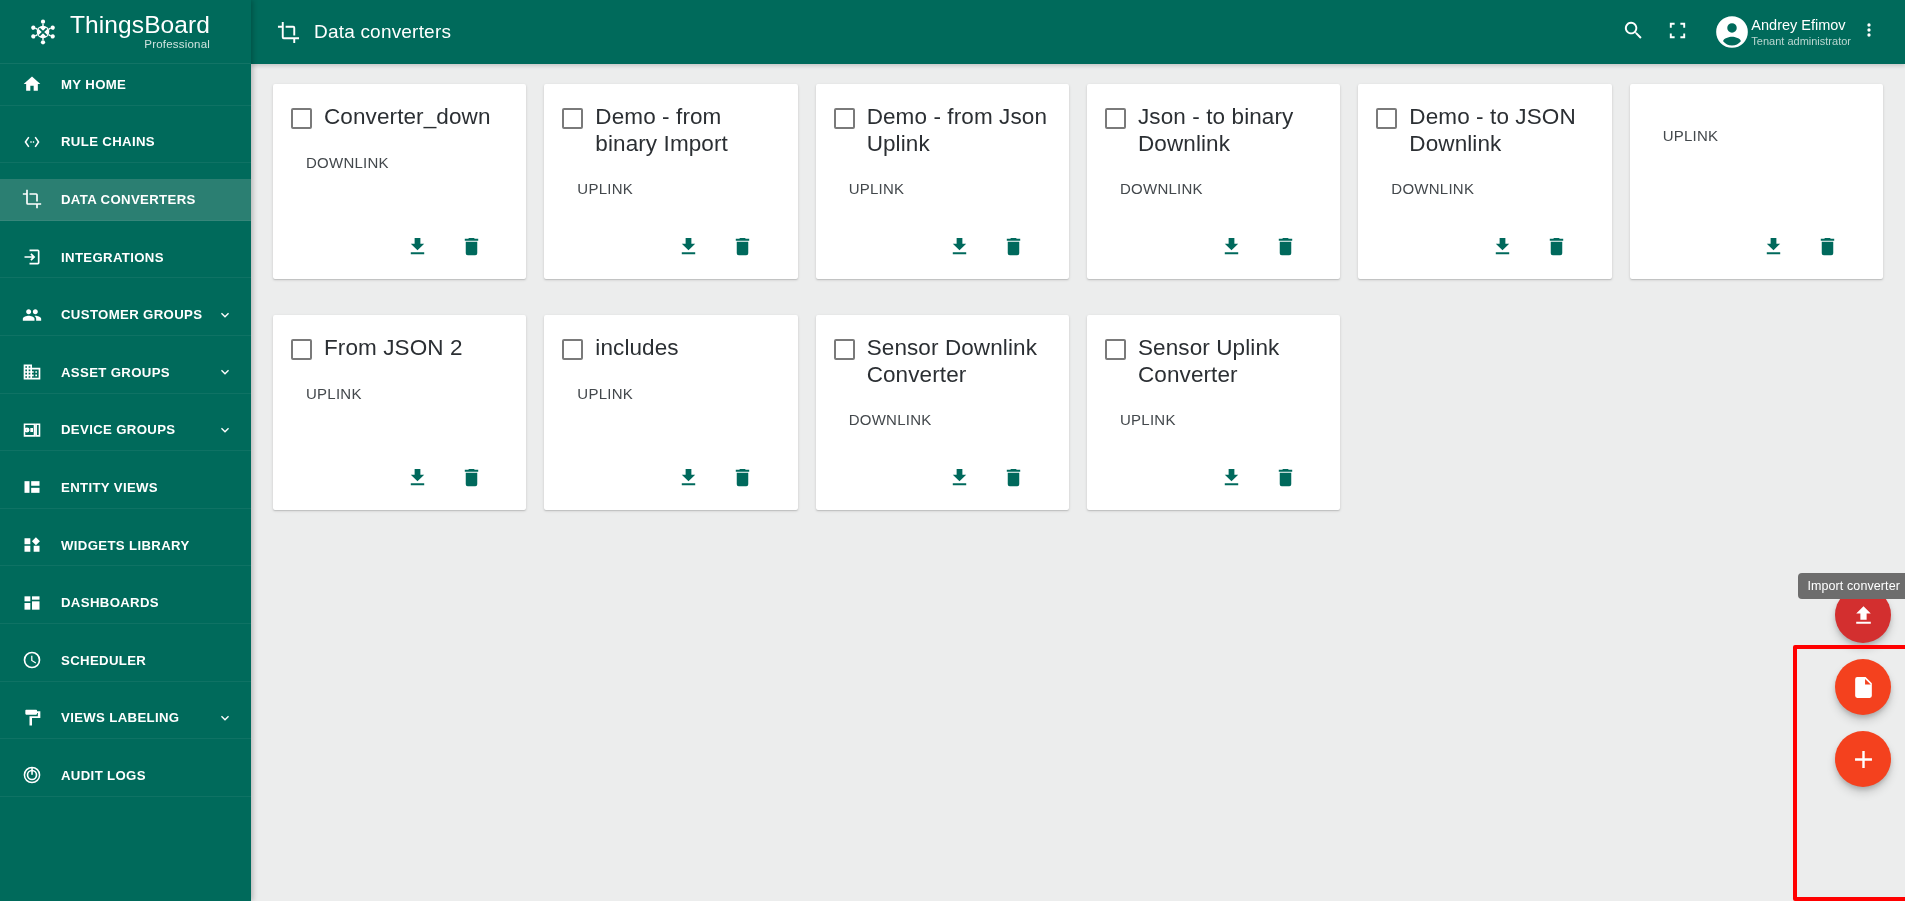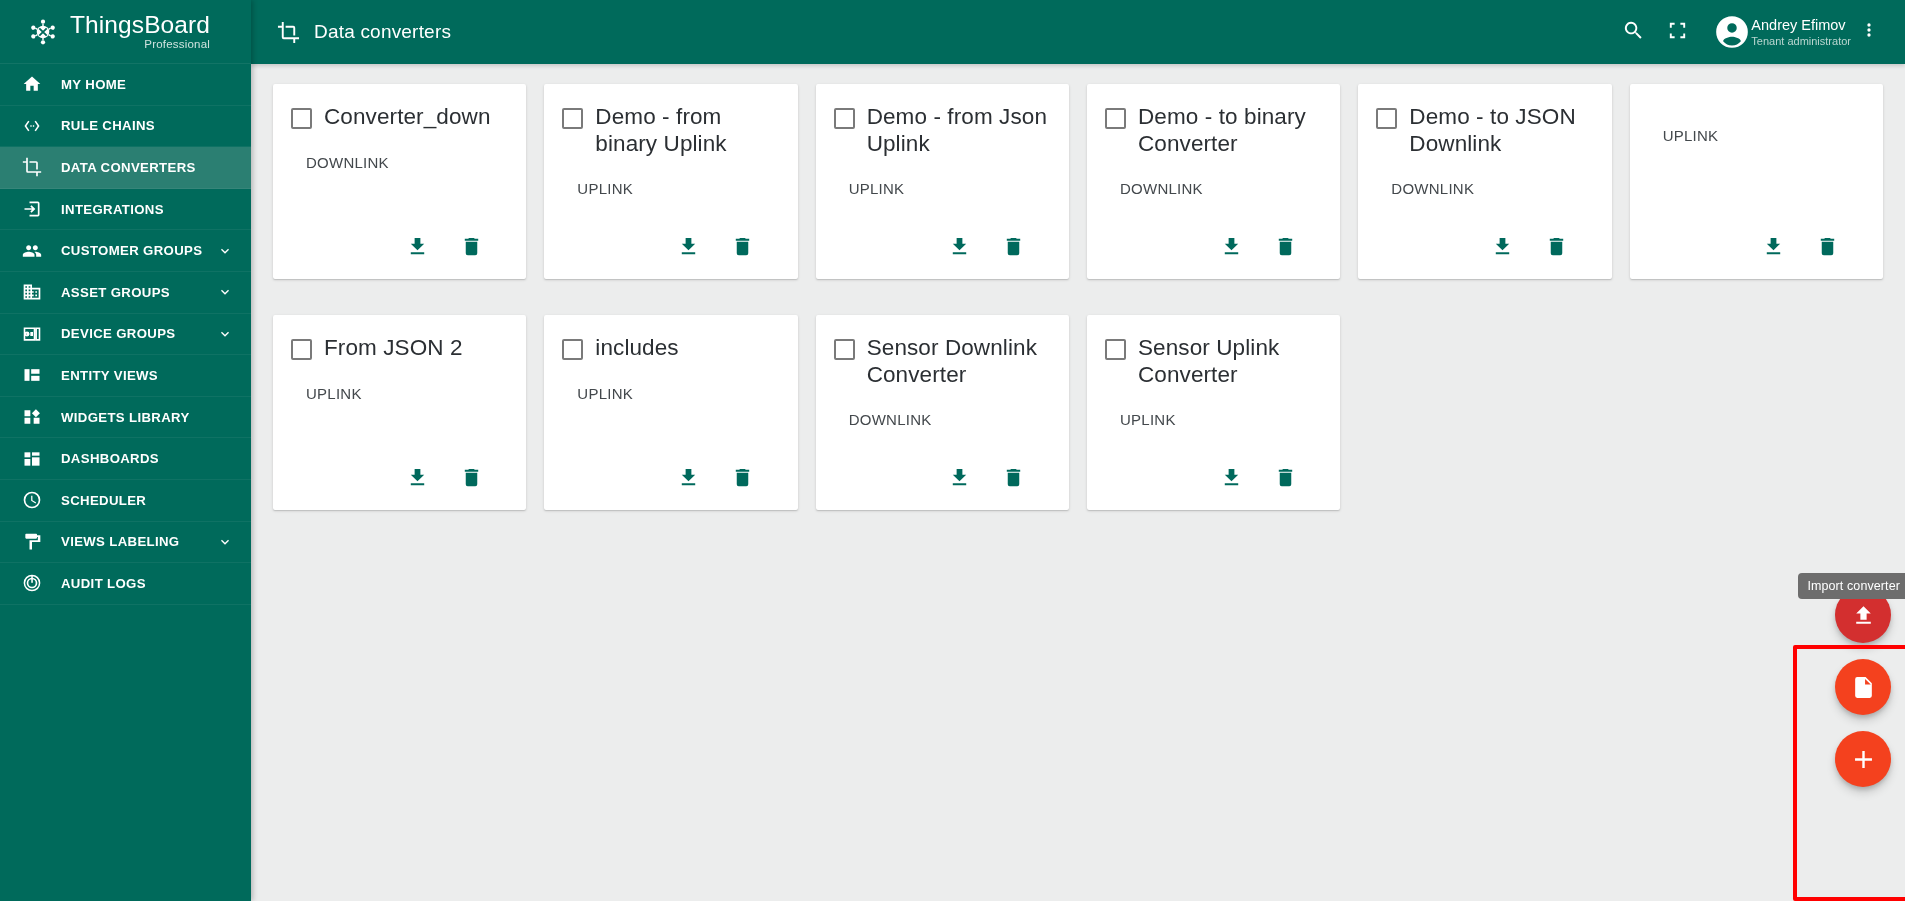--- a/index.html
+++ b/index.html
@@ -30,21 +30,21 @@
   .brand-logo { width: 34px; height: 34px; flex: 0 0 34px; }
   .brand-text { display: flex; flex-direction: column; line-height: 1; }
   .brand-title {
     color: #fff; font-size: 24.5px; letter-spacing: .1px;
     font-weight: 400;
   }
   .brand-sub {
     color: #cfe3df; font-size: 11.5px; text-align: right;
     margin-top: 2px; letter-spacing: .2px;
   }
-  .nav { flex: 1 1 auto; display: flex; flex-direction: column; }
+  .nav { flex: 1 1 auto; display: flex; flex-direction: column; gap: 16px; }
   .nav-item {
     height: 41.6px; flex: 0 0 41.6px;
     display: flex; align-items: center;
     padding-left: 21px; padding-right: 18px;
     color: #fff; cursor: pointer;
     border-bottom: 1px solid rgba(255,255,255,.06);
     position: relative;
   }
   .nav-item.active { background: #2b7f72; }
   .nav-ico {
@@ -429,21 +429,21 @@
                   <svg viewBox="0 0 24 24">
                     <path d="M6 19a2 2 0 0 0 2 2h8a2 2 0 0 0 2-2V7H6zM19 4h-3.5l-1-1h-5l-1 1H5v2h14z"></path>
                   </svg>
                 </span>
               </button>
             </div>
           </div>
           <div class="card">
             <div class="card-head">
               <div class="card-check"></div>
-              <div class="card-title">Demo - from binary Uplink</div>
+              <div class="card-title">Demo - from binary Import</div>
             </div>
             <div class="card-type">UPLINK</div>
             <div class="card-actions">
               <button class="icon-btn">
                 <span>
                   <svg viewBox="0 0 24 24">
                     <path d="M19 9h-4V3H9v6H5l7 7zM5 18v2h14v-2z"></path>
                   </svg>
                 </span>
               </button>
@@ -475,21 +475,21 @@
                   <svg viewBox="0 0 24 24">
                     <path d="M6 19a2 2 0 0 0 2 2h8a2 2 0 0 0 2-2V7H6zM19 4h-3.5l-1-1h-5l-1 1H5v2h14z"></path>
                   </svg>
                 </span>
               </button>
             </div>
           </div>
           <div class="card">
             <div class="card-head">
               <div class="card-check"></div>
-              <div class="card-title">Demo - to binary Converter</div>
+              <div class="card-title">Json - to binary Downlink</div>
             </div>
             <div class="card-type">DOWNLINK</div>
             <div class="card-actions">
               <button class="icon-btn">
                 <span>
                   <svg viewBox="0 0 24 24">
                     <path d="M19 9h-4V3H9v6H5l7 7zM5 18v2h14v-2z"></path>
                   </svg>
                 </span>
               </button>

